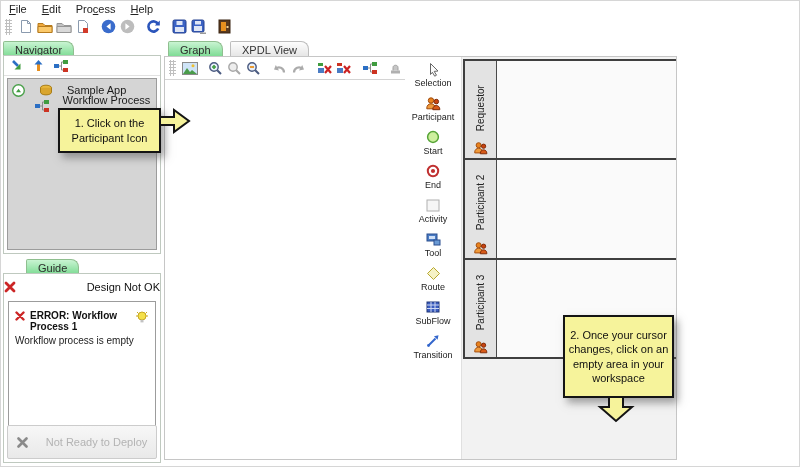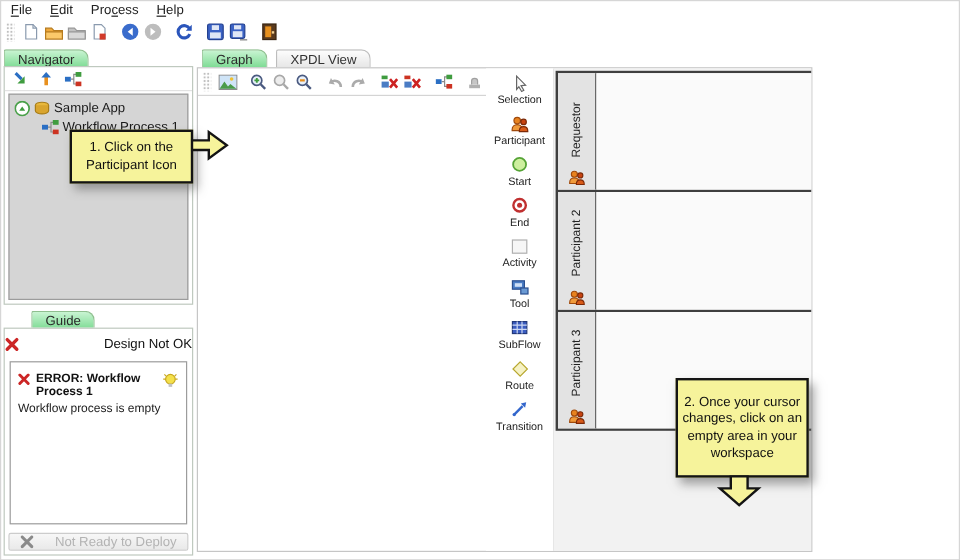--- a/index.html
+++ b/index.html
@@ -22,30 +22,30 @@
          background:linear-gradient(#c9f4d2,#74d88c); position:relative; top:1px; }
   .tab.inactive { background:linear-gradient(#fdfdfd,#e3e3e3); border-color:#bdbdbd; color:#333; }
 
   
   .side-panel { position:absolute; left:2px; width:158px; box-sizing:border-box; }
   .side-body { position:absolute; left:0; right:0; top:16px; bottom:0; background:#fff; border:1px solid #bfc9bf; box-sizing:border-box; }
 
   #navigator-panel { top:38px; height:215px; }
   .nav-toolbar { height:19px; display:flex; align-items:center; gap:7px; padding-left:5px; border-bottom:1px solid #e2e2e2; }
   .nav-tree { position:absolute; left:3px; right:3px; top:22px; bottom:3px; background:#d5d5d5; border:1px solid #9c9c9c; box-sizing:border-box; padding-top:3px; }
-  .tree-row { display:flex; align-items:center; gap:3px; height:16px; font-size:11px; color:#1a1a1a; padding-left:4px; }
+  .tree-row { display:flex; align-items:center; gap:14px; height:16px; font-size:11px; color:#1a1a1a; padding-left:4px; }
   .tree-row.child { padding-left:27px; }
 
   #guide-panel { top:256px; height:206px;padding-left:23px; }
   .guide-status { height:20px; display:flex; align-items:center; justify-content:space-between; gap:5px; font-size:11px; color:#111; margin-top:3px; }
   .error-box { position:absolute; left:4px; right:4px; top:27px; bottom:25px; background:#fff; border:1px solid #9c9c9c; box-sizing:border-box; padding:8px 6px; }
   .error-head { display:flex; align-items:flex-start; gap:5px; }
   .error-title { font-size:10px; font-weight:bold; color:#111; flex:1; }
   .error-detail { font-size:10px; color:#222; margin-top:3px; }
-  .deploy-btn { position:absolute; left:3px; right:3px; bottom:3px; height:15px; display:flex; align-items:center; justify-content:center; gap:18px;
+  .deploy-btn { position:absolute; left:3px; right:3px; bottom:3px; height:34px; display:flex; align-items:center; justify-content:center; gap:18px;
                 background:linear-gradient(#f7f7f7,#e9e9e9); border:1px solid #cccccc; border-radius:2px; font-size:11px; color:#b3b3b3; box-sizing:border-box; }
 
   
   #workspace-panel { position:absolute; left:163px; top:38px; width:513px; height:421px; }
   .ws-tabrow { height:17px; padding-left:4px; }
   .ws-tabrow .tab { margin-right:3px; }
   .ws-content { position:absolute; left:0; right:0; top:17px; bottom:0; border:1px solid #c6c6c6; background:#fff; box-sizing:border-box; display:flex; flex-direction:row; }
   .ws-toolbar { height:22px; display:flex; align-items:center; padding-left:3px; border-bottom:1px solid #d4d4d4; }
   .ws-main { flex:1; display:flex; min-height:0; }
 
@@ -376,34 +376,34 @@
               <svg width="15" height="13">
                   <rect x="1" y="1" width="10" height="7" fill="#4a7cc4" stroke="#2b4f8f"></rect>
                   <rect x="3" y="3" width="6" height="3" fill="#cfe0f7"></rect>
                   <rect x="8" y="7" width="6" height="5" fill="#6a9ad4" stroke="#2b4f8f"></rect>
                 </svg>
             </span>
             <div class="pal-label">Tool</div>
           </div>
           <div class="pal-item">
             <span class="pal-icon">
+              <svg width="15" height="15">
+                  <path d="M7.5 1.5 13.5 7.5 7.5 13.5 1.5 7.5z" fill="#f6f2c4" stroke="#b8a830"></path>
+                </svg>
+            </span>
+            <div class="pal-label">Route</div>
+          </div>
+          <div class="pal-item">
+            <span class="pal-icon">
               <svg width="14" height="12">
                   <rect x="1" y="1" width="12" height="10" fill="#3a5cc0" stroke="#22387a"></rect>
                   <path d="M1 4h12M1 7.5h12M5 1v10M9 1v10" stroke="#cdd8f2"></path>
                 </svg>
             </span>
             <div class="pal-label">SubFlow</div>
-          </div>
-          <div class="pal-item">
-            <span class="pal-icon">
-              <svg width="15" height="15">
-                  <path d="M7.5 1.5 13.5 7.5 7.5 13.5 1.5 7.5z" fill="#f6f2c4" stroke="#b8a830"></path>
-                </svg>
-            </span>
-            <div class="pal-label">Route</div>
           </div>
           <div class="pal-item">
             <span class="pal-icon">
               <svg width="14" height="14">
                   <path d="M2.5 11.5 9.5 4.5" stroke="#3366cc" stroke-width="2"></path>
                   <path d="M8 2.2l4.5-.9-.9 4.5z" fill="#3366cc"></path>
                   <circle cx="2.5" cy="11.5" r="1.4" fill="#3366cc"></circle>
                 </svg>
             </span>
             <div class="pal-label">Transition</div>

